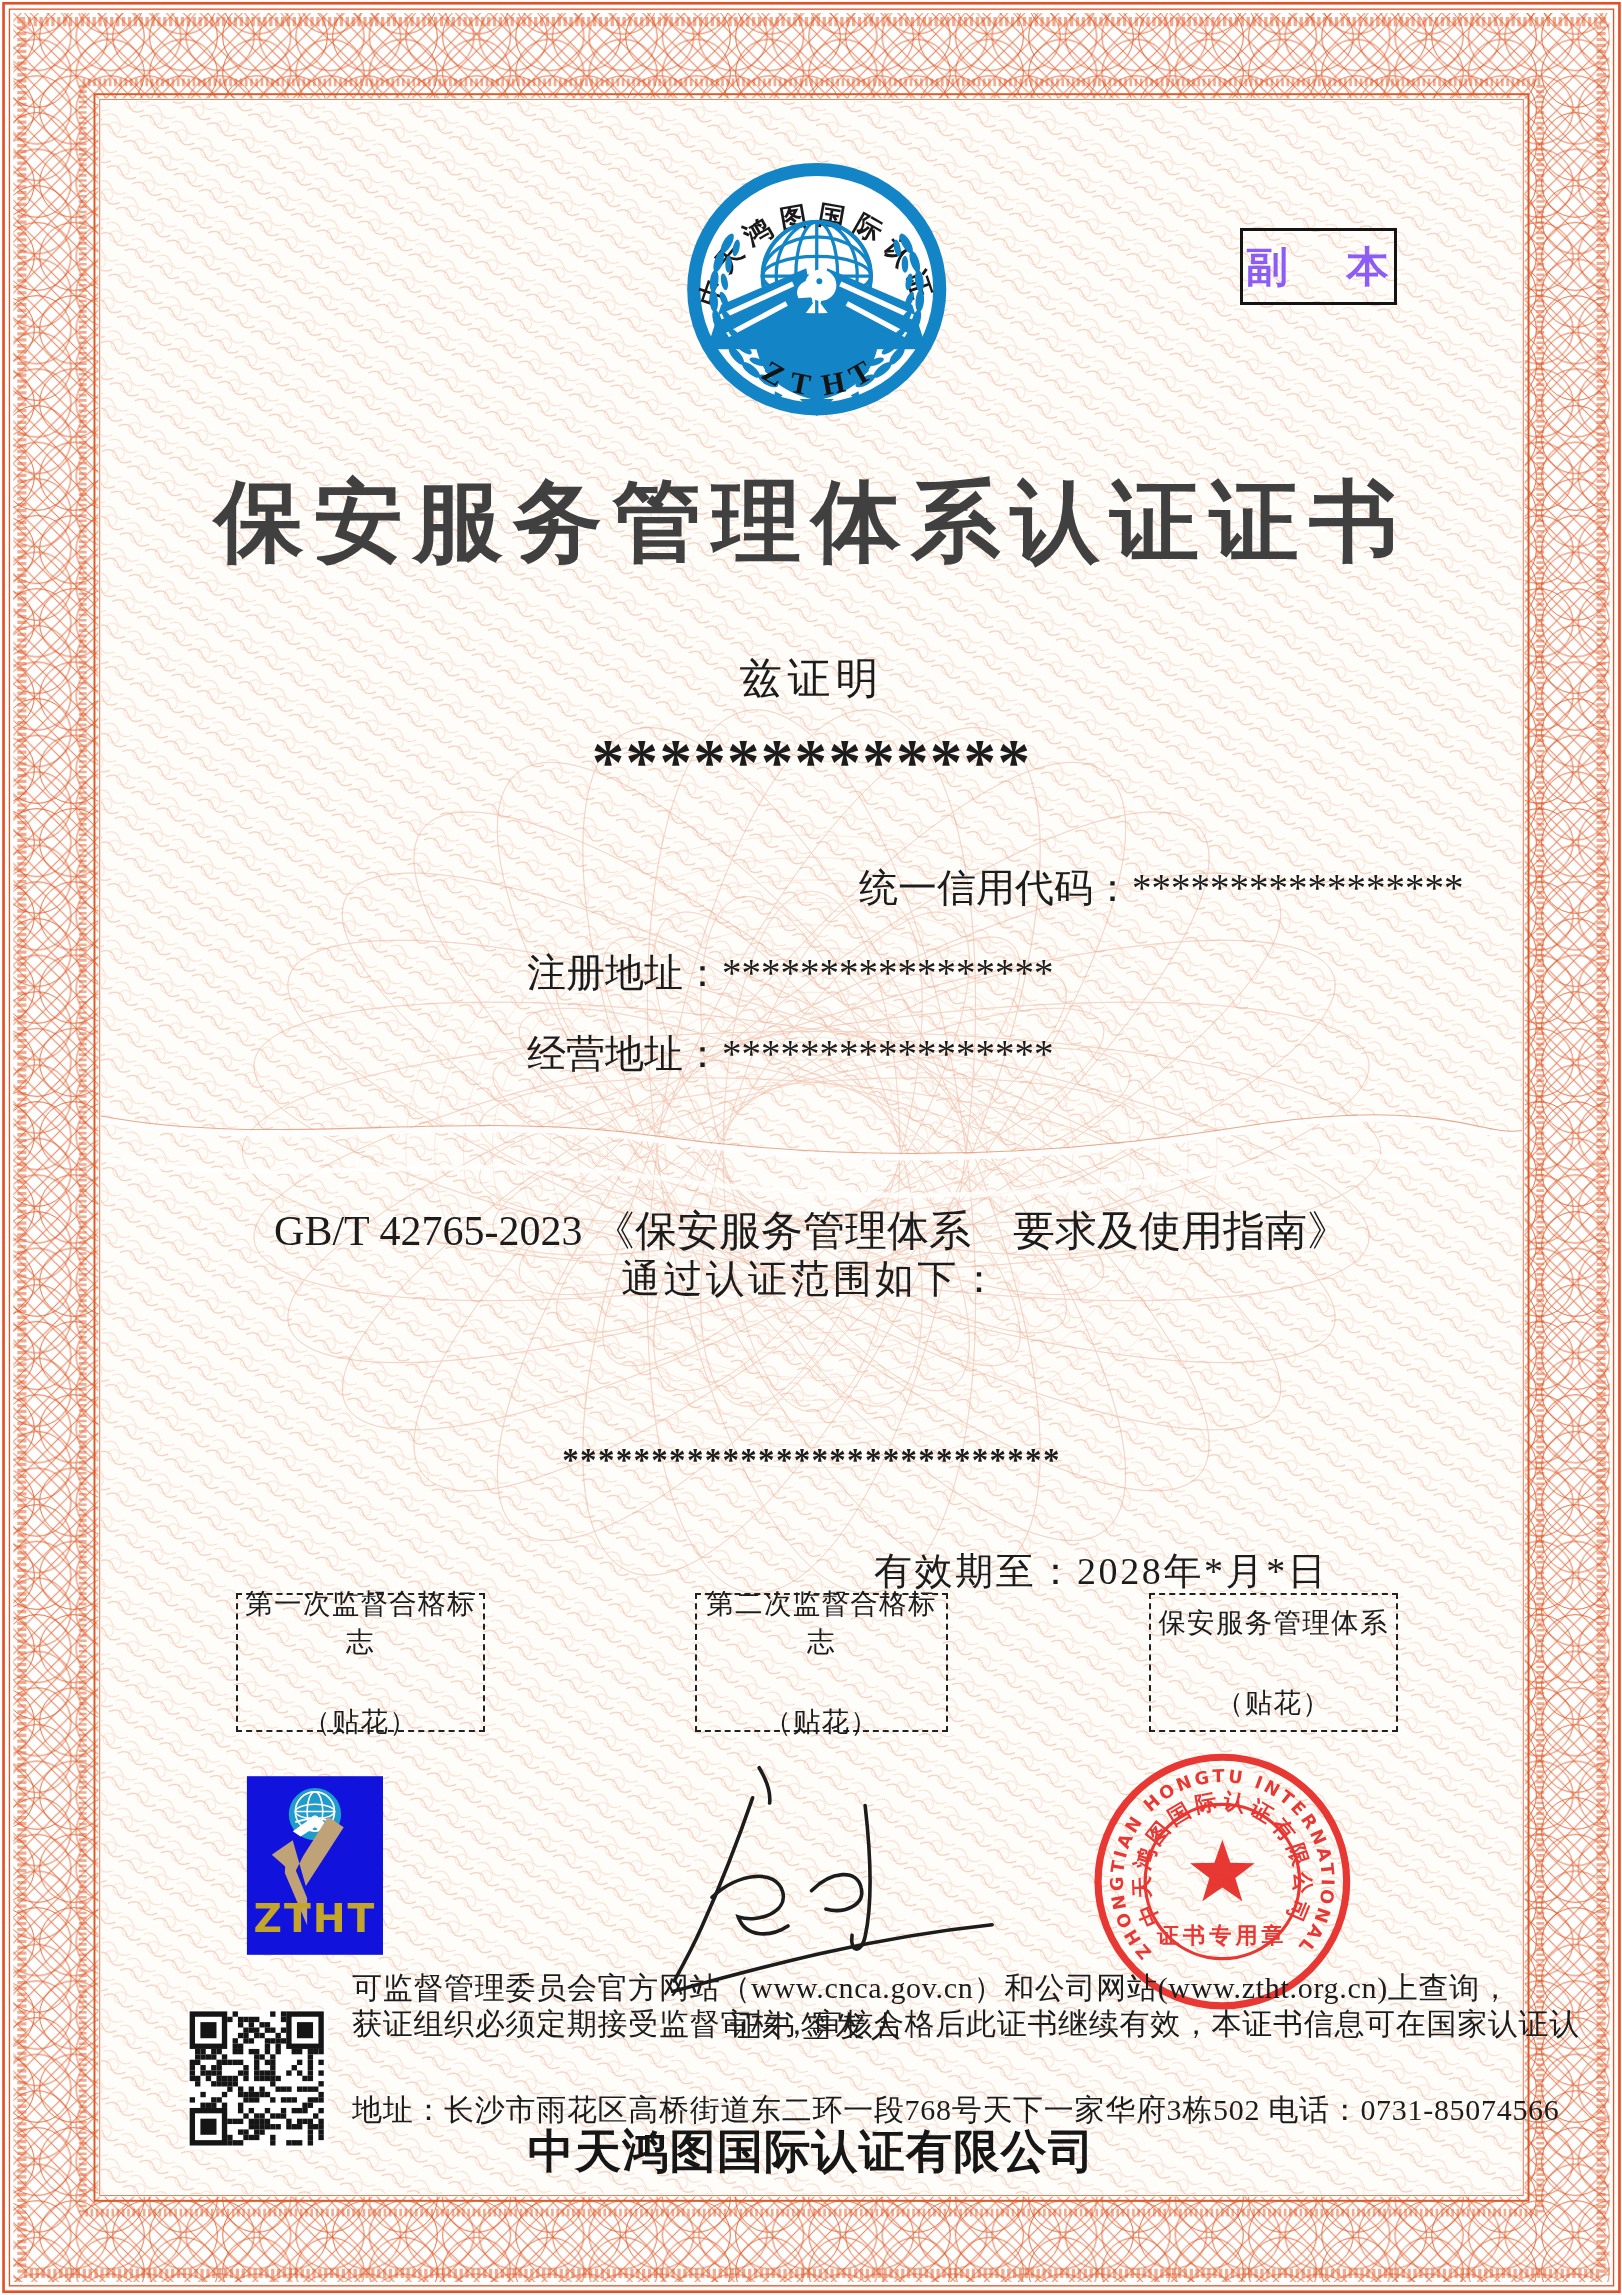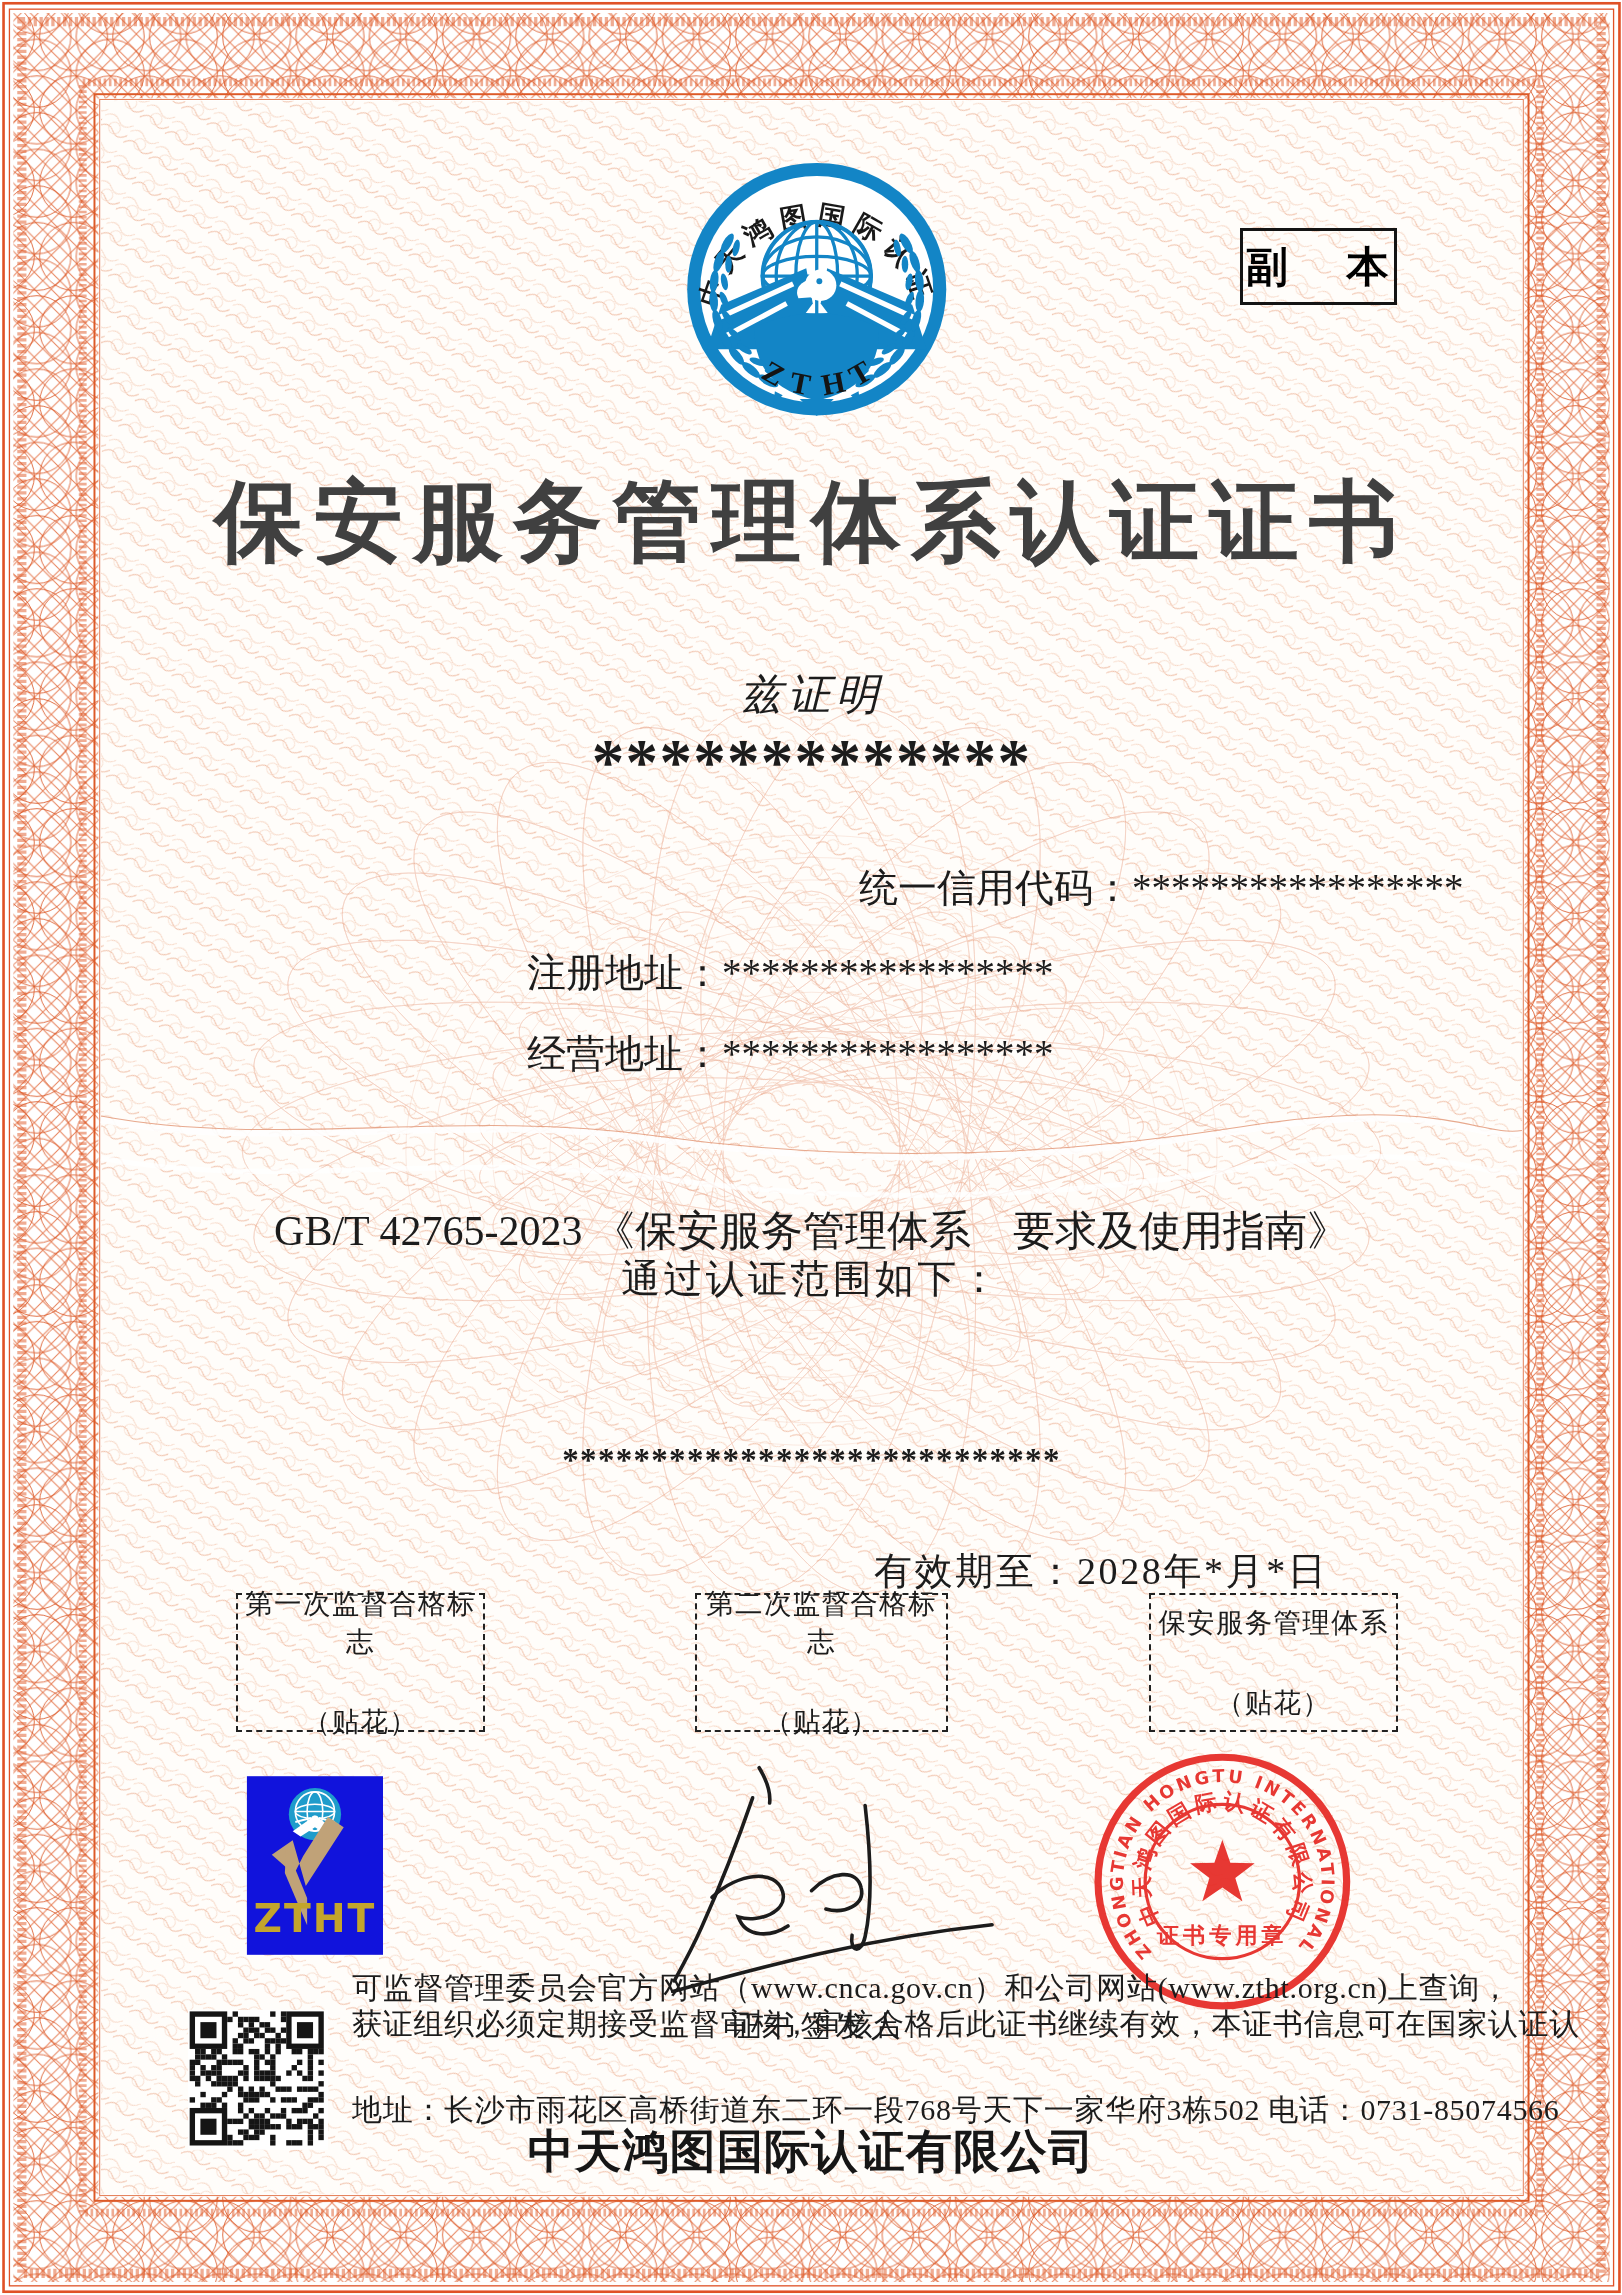--- a/index.html
+++ b/index.html
@@ -4,42 +4,42 @@
 <style>
   html,body{margin:0;padding:0;background:#888;}
   .page{position:relative;width:1623px;height:2295px;background:#fff;overflow:hidden;
         font-family:"Liberation Serif","DejaVu Serif",serif;color:#1c1c1c;}
   .bg{position:absolute;left:0;top:0;width:1623px;height:2295px;}
   .abs{position:absolute;white-space:nowrap;}
   .ctr{left:98px;width:1427px;text-align:center;}
   .hei{font-family:"DejaVu Sans","Liberation Sans",sans-serif;}
   .t-title{top:462px;font-size:89px;font-weight:900;letter-spacing:10.5px;color:#404040;}
   .t-certno{top:591px;font-size:41px;letter-spacing:2px;}
-  .t-declare{top:666px;font-size:43px;letter-spacing:5.2px;font-style:italic;}
+  .t-declare{top:650px;font-size:43px;letter-spacing:5.2px;}
   .t-company{top:725px;font-size:65px;font-weight:700;letter-spacing:1.3px;}
   .t-credit{left:859px;top:861px;font-size:39px;}
   .t-reg{left:527px;top:946px;font-size:39px;}
   .t-biz{left:527px;top:1027px;font-size:39px;}
   .t-stdintro{top:1111px;font-size:41px;letter-spacing:3.3px;}
   .t-stdline{top:1203px;font-size:42px;}
   .t-scopeintro{top:1252px;font-size:39px;letter-spacing:3.3px;}
   .t-scopestars{top:1442px;font-size:33px;font-weight:700;letter-spacing:1.3px;}
   .t-date1{left:267px;top:1546px;font-size:38px;letter-spacing:2.6px;}
   .t-date2{left:874px;top:1546px;font-size:38px;letter-spacing:2.6px;}
   .sticker{position:absolute;top:1593px;height:139px;border:2px dashed #222;box-sizing:border-box;
            display:flex;flex-direction:column;justify-content:center;text-align:center;
            font-size:27.5px;line-height:38px;letter-spacing:1.3px;gap:42px;}
   .b1{left:236px;width:249px;} .b2{left:695px;width:253px;} .b3{left:1149px;width:249px;}
   .t-signer{left:730px;top:2006px;font-size:30px;letter-spacing:5.2px;}
   .foot{left:352px;font-size:30px;letter-spacing:0.7px;}
   .f1{top:2004px;} .f2{top:1968px;} .f3{top:2090px;}
   .t-coname{top:2121px;font-size:46px;font-weight:800;letter-spacing:1.3px;color:#161616;}
   .dupbox{left:1240px;top:228px;width:157px;height:77px;border:3.9px solid #141414;box-sizing:border-box;
           display:flex;align-items:center;justify-content:center;font-size:42px;font-weight:700;
-          letter-spacing:22px;padding-left:19.6px;color:#000000;}
+          letter-spacing:22px;padding-left:19.6px;color:#8b5cf6;}
 </style>
 </head>
 <body>
 
 <div class="page">
 
 <svg class="bg" viewBox="0 0 2480 3508" xmlns="http://www.w3.org/2000/svg">
   <defs>
     <pattern id="net" width="26" height="26" patternUnits="userSpaceOnUse">
       <path d="M0 26 L26 0 M0 0 L26 26" stroke="#e05a27" stroke-width="1.6" fill="none"></path>

